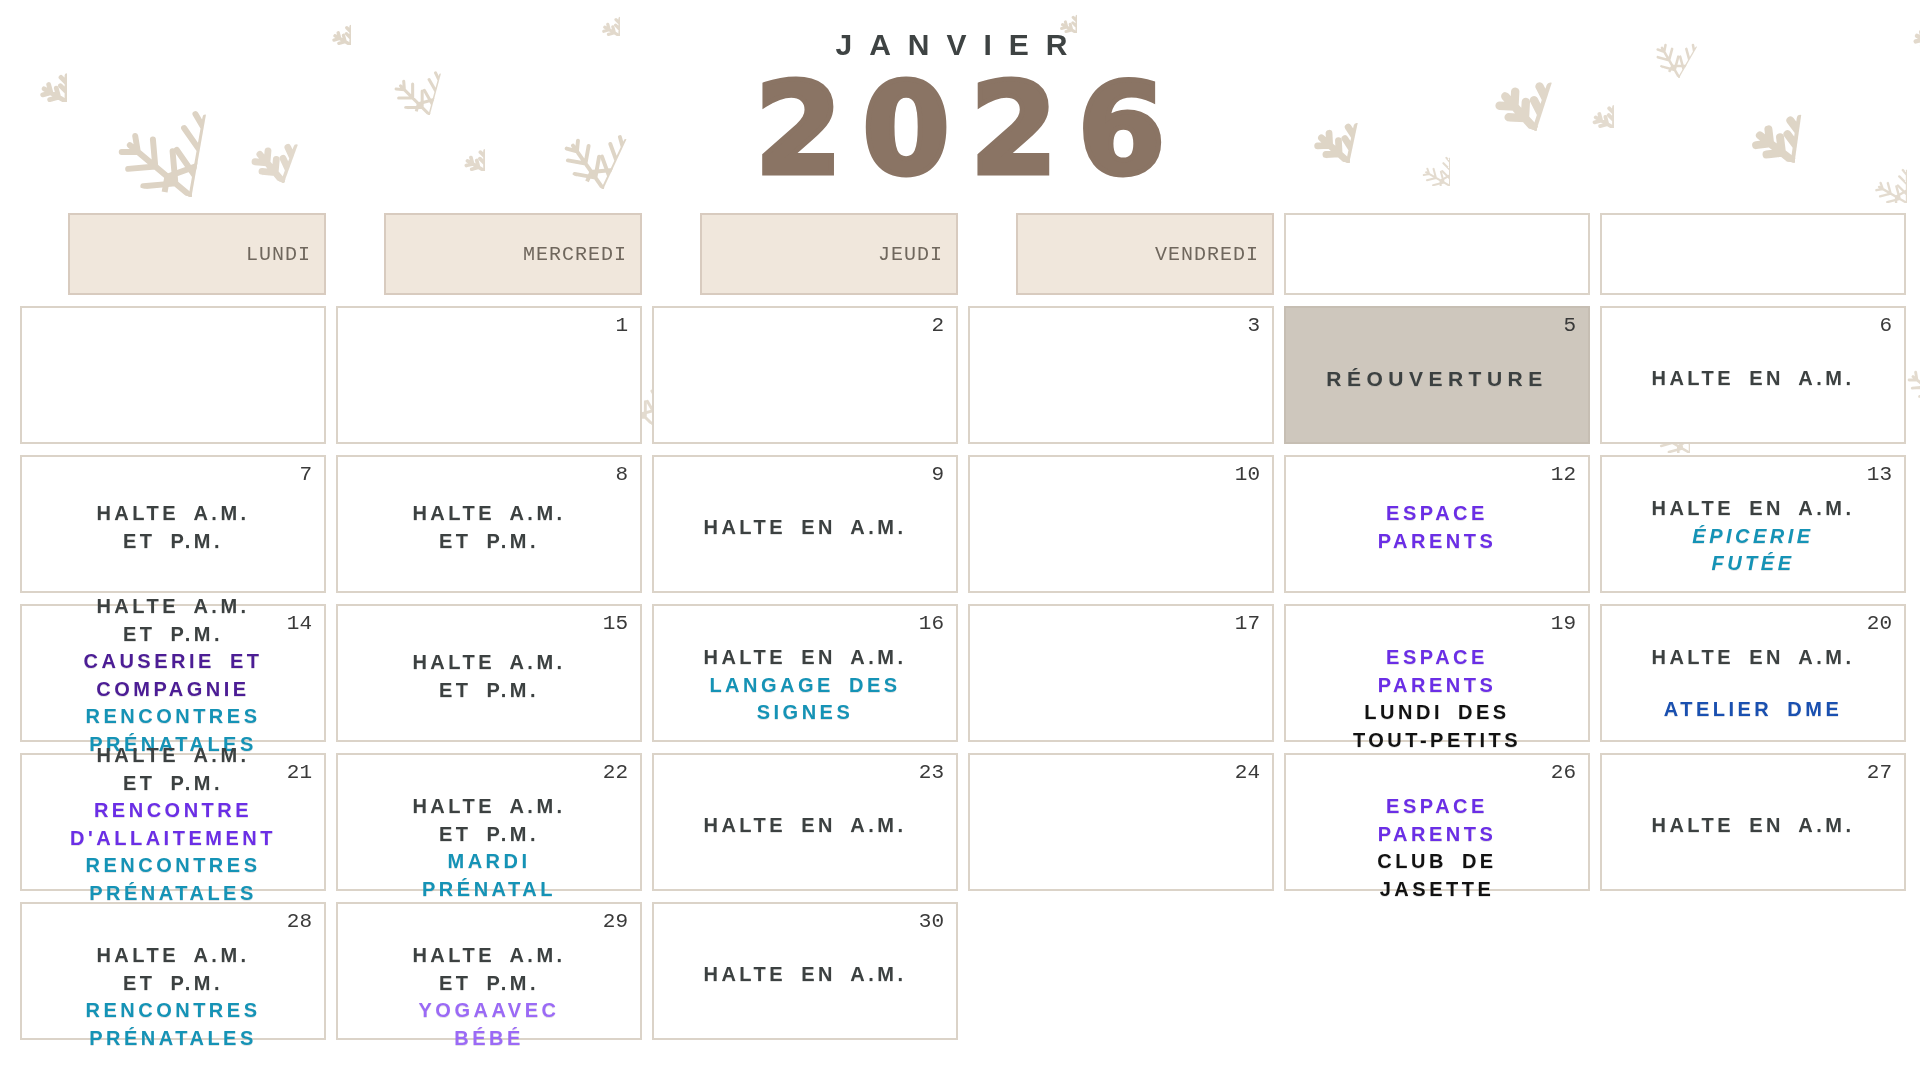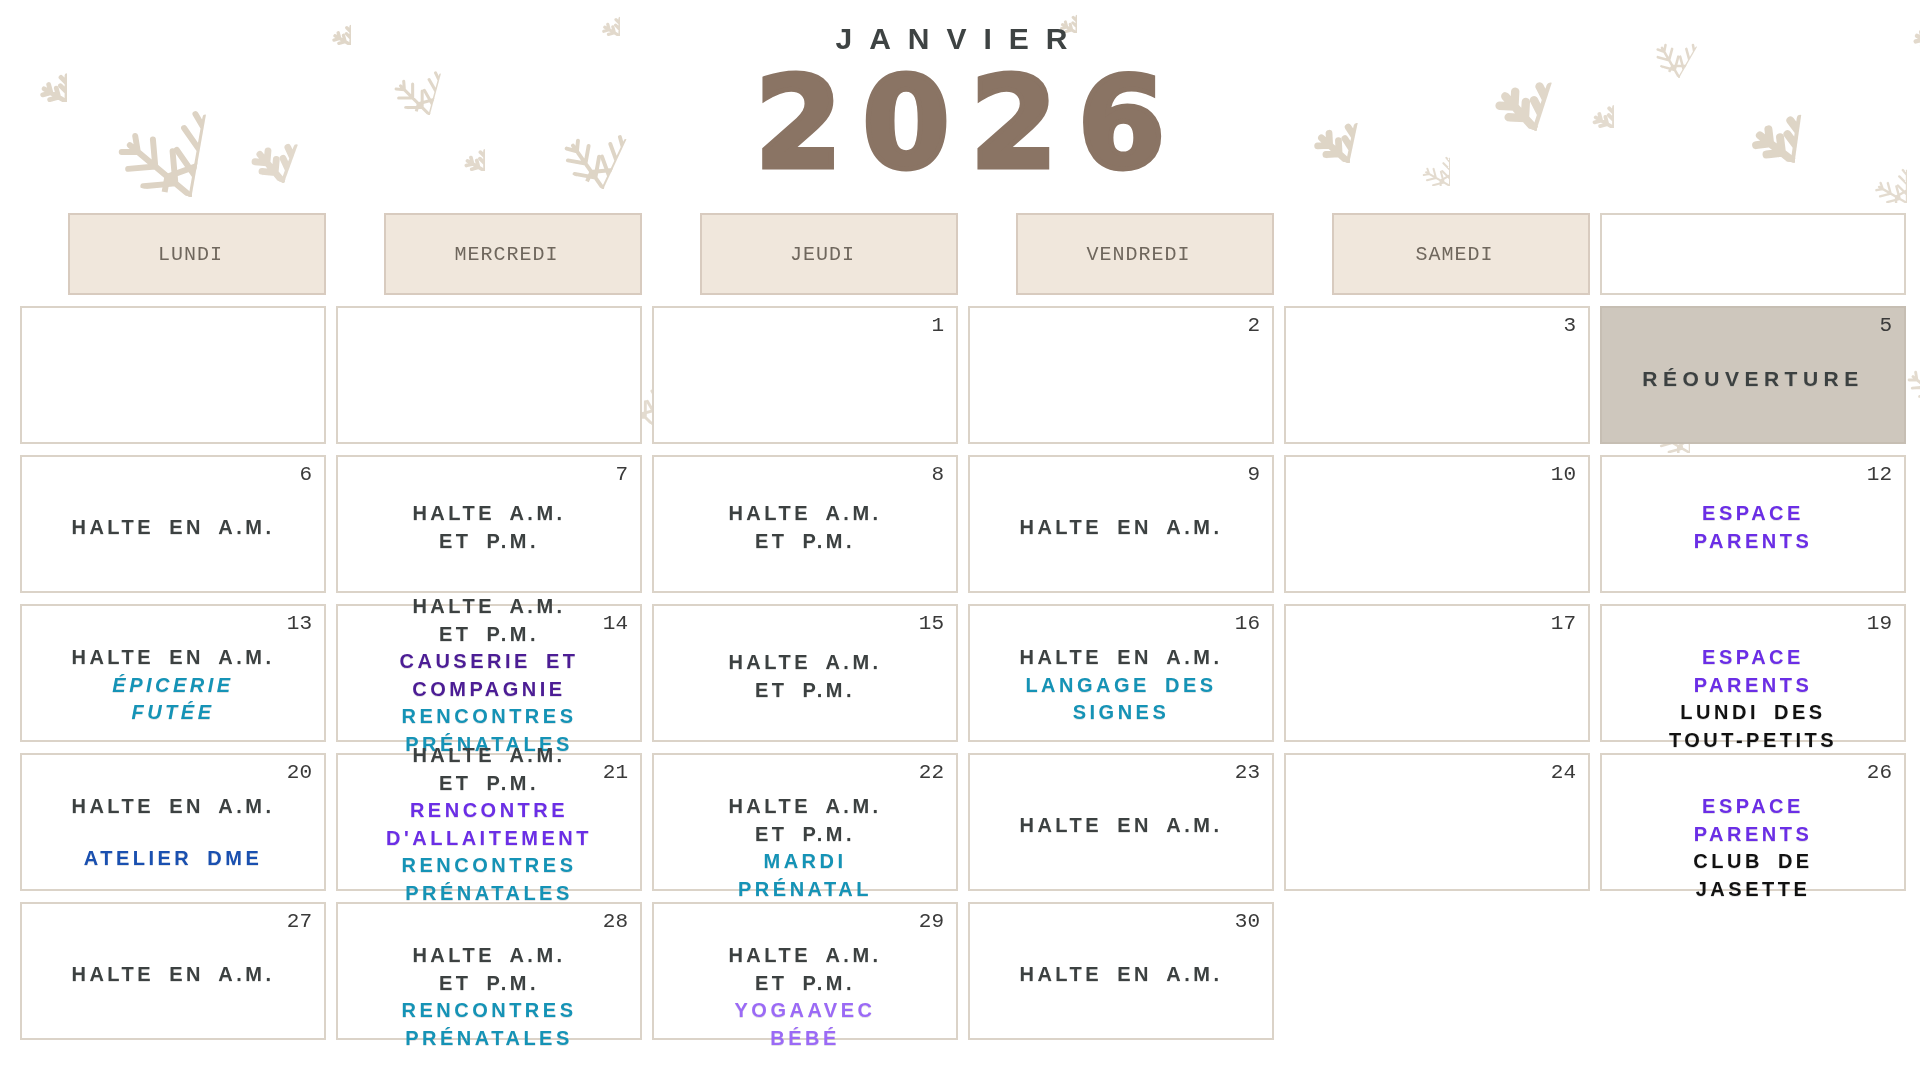--- a/index.html
+++ b/index.html
@@ -1,27 +1,27 @@
 <!DOCTYPE html>
 <html><head>
 <meta charset="utf-8">
 <style>
   html,body{margin:0;padding:0;background:#fff;}
   .page{position:relative;width:1920px;height:1080px;background:#ffffff;overflow:hidden;
         font-family:"Liberation Sans",sans-serif;}
   .flake{position:absolute;pointer-events:none;}
   .titles{position:absolute;left:0;top:0;width:100%;text-align:center;z-index:3;}
-  .month{margin-top:22px;font-size:30px;font-weight:bold;letter-spacing:17px;color:#3E4343;}
+  .month{margin-top:28px;font-size:30px;font-weight:bold;letter-spacing:17px;color:#3E4343;}
   .year{margin-top:4px;font-family:"DejaVu Sans",sans-serif;font-size:126px;line-height:1.02;font-weight:900;
         color:#8A7464;letter-spacing:20px;padding-left:20px;-webkit-text-stroke:5px #8A7464;}
   .grid{position:absolute;left:20px;top:213px;width:1886px;z-index:2;display:grid;
         grid-template-columns:repeat(6,1fr);grid-template-rows:82px repeat(5,138px);
         column-gap:10px;row-gap:11px;}
   .hcell{background:#F0E7DC;border:2px solid #D8CBBF;box-sizing:border-box;display:flex;align-items:center;
-         justify-content:center;padding-right:13px;font-family:"Liberation Mono",monospace;
+         justify-content:flex-end;padding-right:13px;font-family:"Liberation Mono",monospace;
          font-size:20px;color:#6F675D;letter-spacing:1px;margin-left:48px;}
   .cell{position:relative;background:#ffffff;border:2px solid #DBD3C8;box-sizing:border-box;}
   .cell.highlight{background:#CEC7BD;border-color:#C6BEB3;}
   .daynum{position:absolute;top:6px;right:12px;font-family:"Liberation Mono",monospace;
           font-size:21px;color:#3A3A3A;z-index:2;}
   .events{position:absolute;left:0;right:0;top:0;bottom:0;display:flex;flex-direction:column;
           align-items:center;text-align:center;padding:28px 6px 14px;box-sizing:border-box;}
   .layout-center .events{justify-content:center;padding-top:22px;}
   .layout-split .events{justify-content:space-between;padding-top:38px;padding-bottom:16px;}
   .layout-stack .events{justify-content:space-between;padding-top:0;padding-bottom:12px;}
@@ -166,23 +166,20 @@
       </div>
       <div class="hcell">
         <span>MERCREDI</span>
       </div>
       <div class="hcell">
         <span>JEUDI</span>
       </div>
       <div class="hcell">
         <span>VENDREDI</span>
       </div>
-      <div class="hcell">
-        <span>SAMEDI</span>
-      </div>
       <div class="cell layout-center"></div>
       <div class="cell layout-center"></div>
       <div class="cell layout-center"></div>
       <div class="cell layout-center">
         <div class="daynum">1</div>
       </div>
       <div class="cell layout-center">
         <div class="daynum">2</div>
       </div>
       <div class="cell layout-center">

